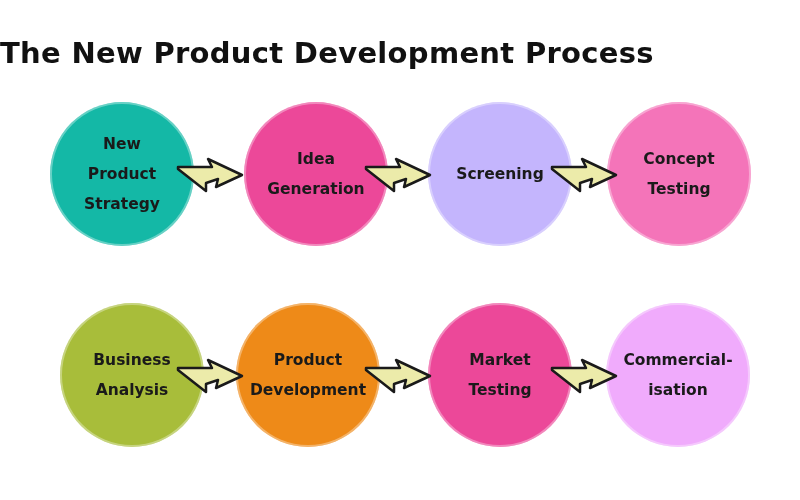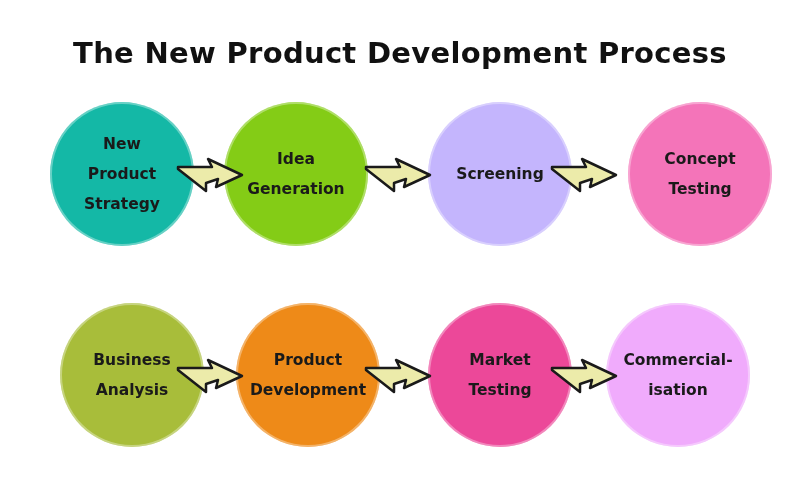--- a/index.html
+++ b/index.html
@@ -1,43 +1,43 @@
 <!DOCTYPE html>
 <html><head>
 <meta charset="utf-8">
 <style>
   html, body { margin:0; padding:0; }
   body { width:800px; height:500px; background:#ffffff; position:relative; overflow:hidden;
          font-family:"DejaVu Sans", sans-serif; }
-  .title { position:absolute; left:0; top:36px; width:800px; text-align:center;
+  .title { position:absolute; left:0; top:36px; width:800px; 
            font-size:29px; font-weight:bold; color:#111; letter-spacing:0.3px; }
   .node { position:absolute; width:144px; height:144px; border-radius:50%;
           display:flex; align-items:center; justify-content:center; text-align:center;
           box-shadow: 0 0 0 2px rgba(255,255,255,0.35) inset; }
   .node .lbl { font-size:15.5px; font-weight:bold; color:#1a1a1a; line-height:30px; white-space:pre-line; }
   .arrow { position:absolute; width:70px; height:40px; }
 </style>
 </head>
 <body>
 
 <div class="title">The New Product Development Process</div>
 
 <div class="node" style="left:50px;top:102px;background:#14b8a6;">
   <span class="lbl">New
 Product
 Strategy</span>
 </div>
-<div class="node" style="left:224px;top:102px;background:#84cc16;text-align:center;">
+<div class="node" style="left:244px;top:102px;background:#ec4899;text-align:center;">
   <span class="lbl">Idea
 Generation</span>
 </div>
 <div class="node" style="left:428px;top:102px;background:#c4b5fd;">
   <span class="lbl">Screening</span>
 </div>
-<div class="node" style="left:628px;top:102px;background:#f474b9;">
+<div class="node" style="left:607px;top:102px;background:#f474b9;">
   <span class="lbl">Concept
 Testing</span>
 </div>
 
 <div class="node" style="left:60px;top:303px;background:#a8bd3a;">
   <span class="lbl">Business
 Analysis</span>
 </div>
 <div class="node" style="left:236px;top:303px;background:#ee8a18;">
   <span class="lbl">Product

